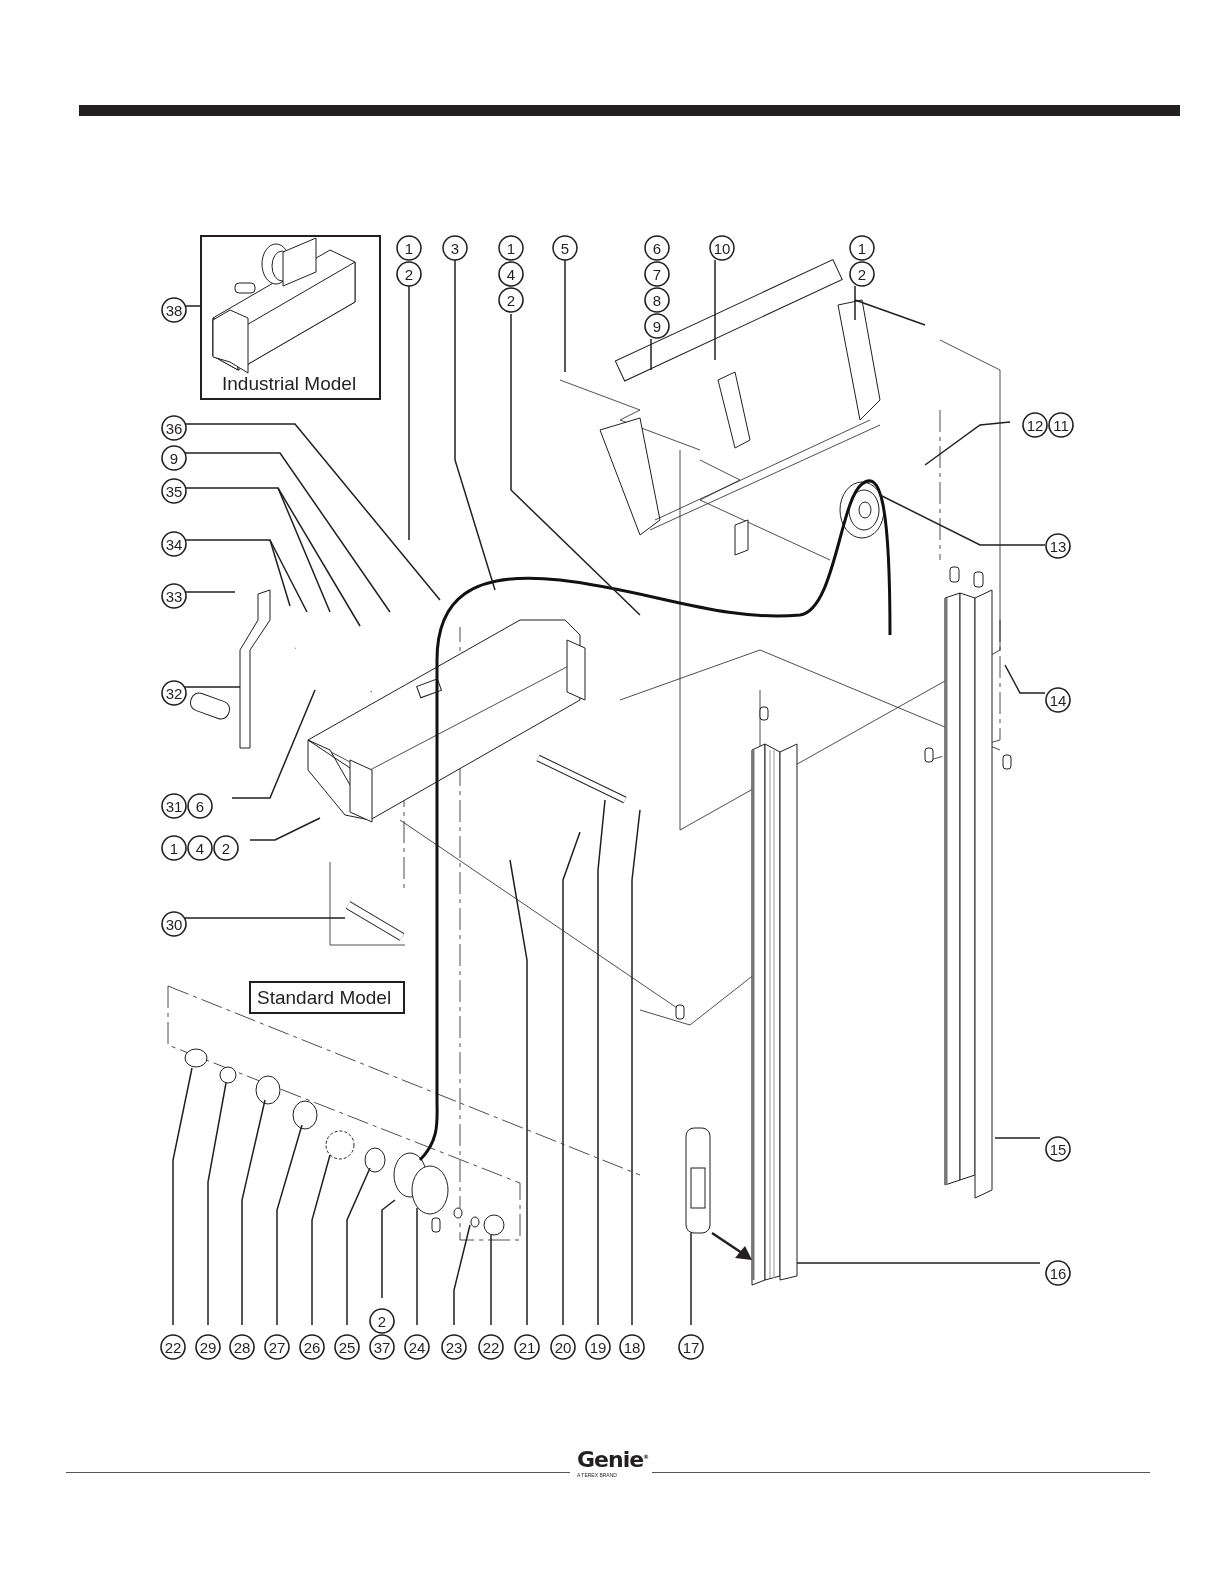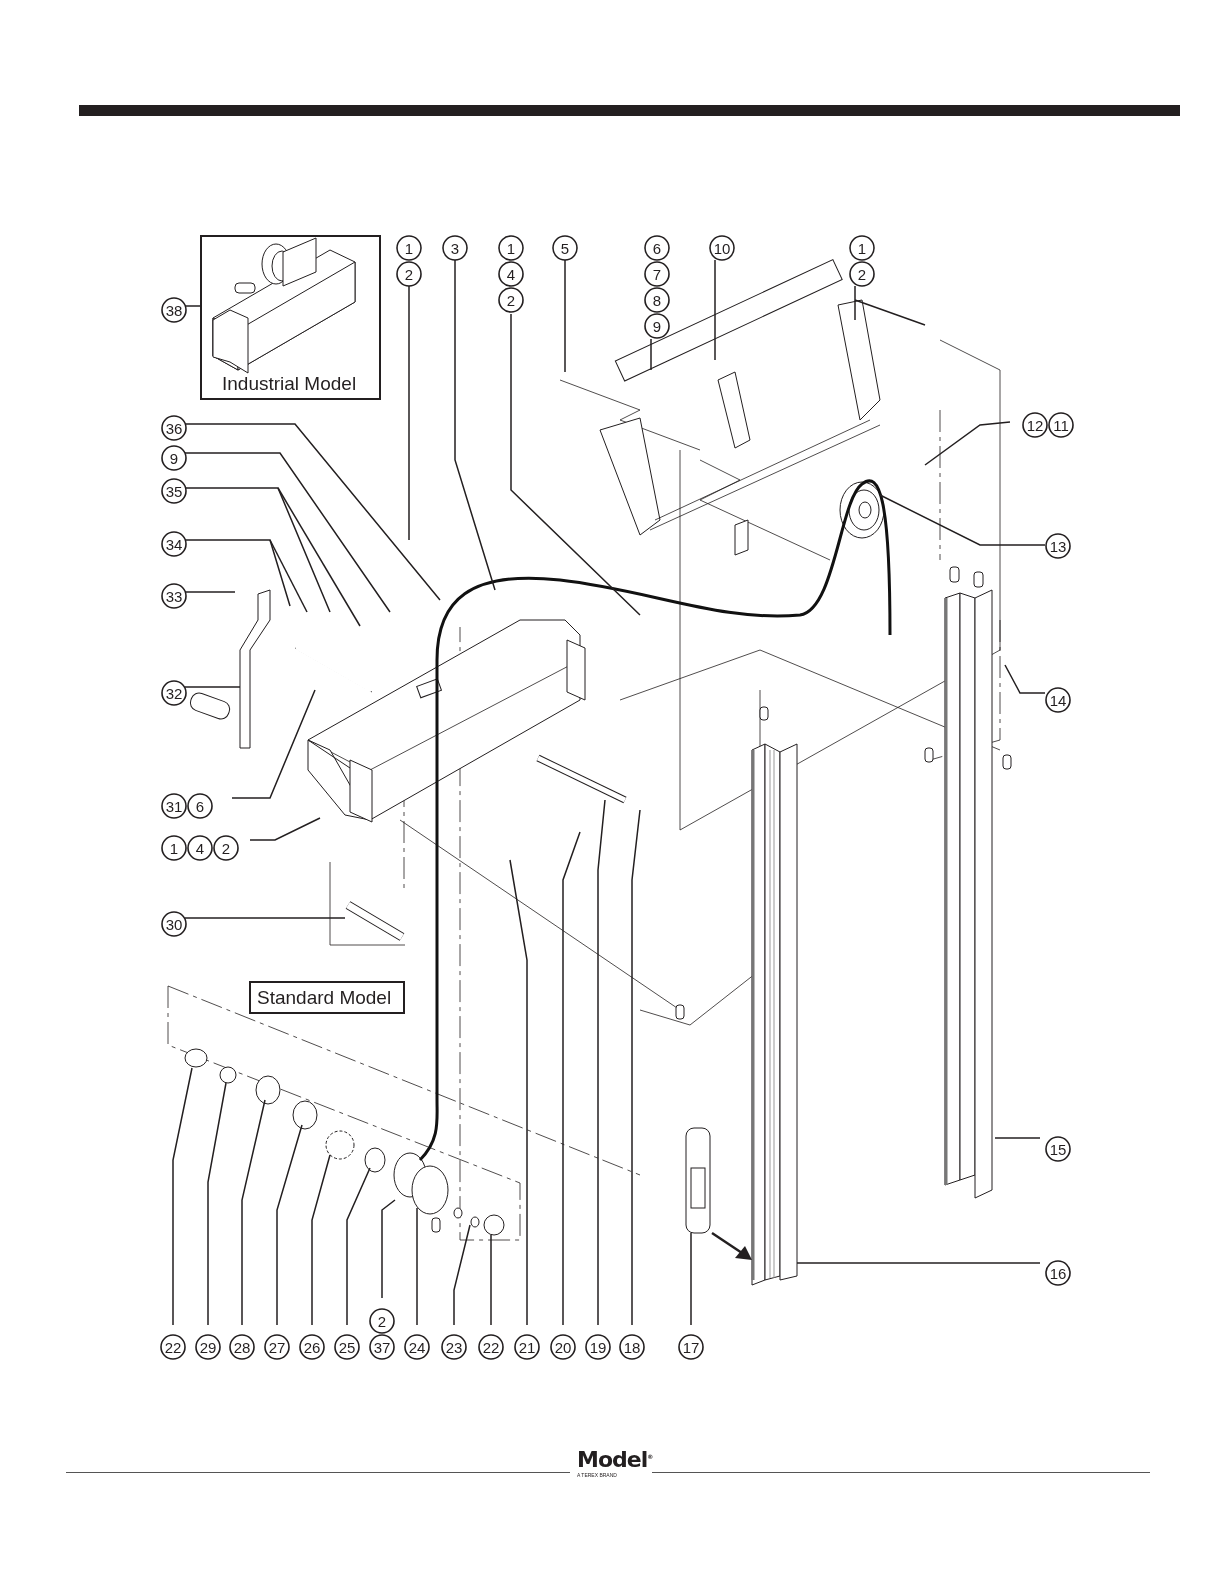--- a/index.html
+++ b/index.html
@@ -381,15 +381,15 @@
           <circle class="callout-circle" cx="691" cy="1347" r="12"></circle>
           <text class="callout-text" x="691" y="1347">17</text>
         </g>
       </g>
   </g>
 </svg>
 
 <div class="footer-line" style="left:66px; width:504px;"></div>
 <div class="footer-line" style="left:652px; width:498px;"></div>
 <div class="logo">
-  <span class="logo-word"><span>Model</span><sup style="font-size:6px;">®</sup></span>
+  <span class="logo-word"><span>Genie</span><sup style="font-size:6px;">®</sup></span>
   <span class="logo-sub">A TEREX BRAND</span>
 </div>
 
 </body></html>

